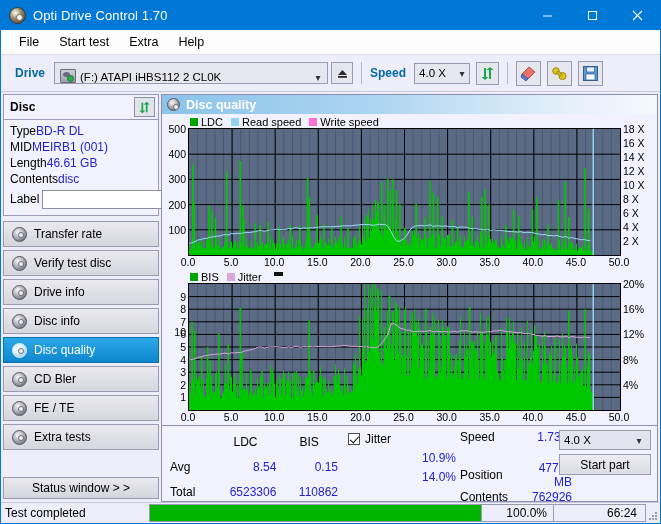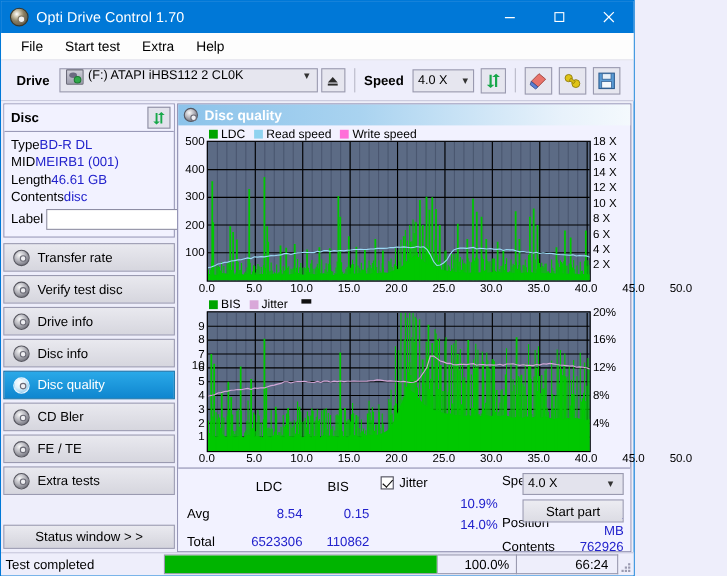--- a/index.html
+++ b/index.html
@@ -4,21 +4,21 @@
 <style>
   * { box-sizing: border-box; margin: 0; padding: 0; }
   html, body {
     width: 661px; height: 524px;
     font-family: "Liberation Sans", sans-serif;
     font-size: 12px;
     background: #eeeefb;
     overflow: hidden;
   }
   .app {
-    width: 577px; height: 524px;
+    width: 661px; height: 524px;
     position: relative;
     border: 1px solid #0078d7;
     background: #eeeef8;
     display: flex; flex-direction: column;
   }
 
   
   .titlebar {
     height: 29px; background: #0078d7; color: #fff;
     display: flex; align-items: center; flex: 0 0 29px;
@@ -50,24 +50,24 @@
     display: flex; align-items: center; padding-left: 9px; gap: 2px;
   }
   .menu-item { padding: 3px 9px; font-size: 12.5px; color: #000; }
 
   
   .toolbar {
     height: 37px; flex: 0 0 37px; background: #eeeefb;
     display: flex; align-items: center; padding: 0 6px;
     border-bottom: 1px solid #c8c8dc;
   }
-  .tb-label { font-weight: bold; font-size: 12px; margin: 0 9px 0 8px; color: #000000; }
+  .tb-label { font-weight: bold; font-size: 12px; margin: 0 9px 0 8px; color: #0369a1; }
   .drive-combo {
     flex: 1 1 auto; height: 22px; background: #e6e6ef;
-    border: 1px solid #9a9ab0; display: flex; align-items: flex-start;
+    border: 1px solid #9a9ab0; display: flex; align-items: flex-end;
     padding: 0 2px; font-size: 11.5px; max-width: 274px;
   }
   .drive-icon {
     width: 16px; height: 14px; margin: 0 4px 0 3px; position: relative;
     background: linear-gradient(#cfcfd8,#9e9eae);
     border: 1px solid #6a6a78; border-radius: 1px;
   }
   .drive-icon::before {
     content:""; position:absolute; left:2px; top:2px; width:7px; height:5px;
     border-radius:50%; background:#6b6b80;

